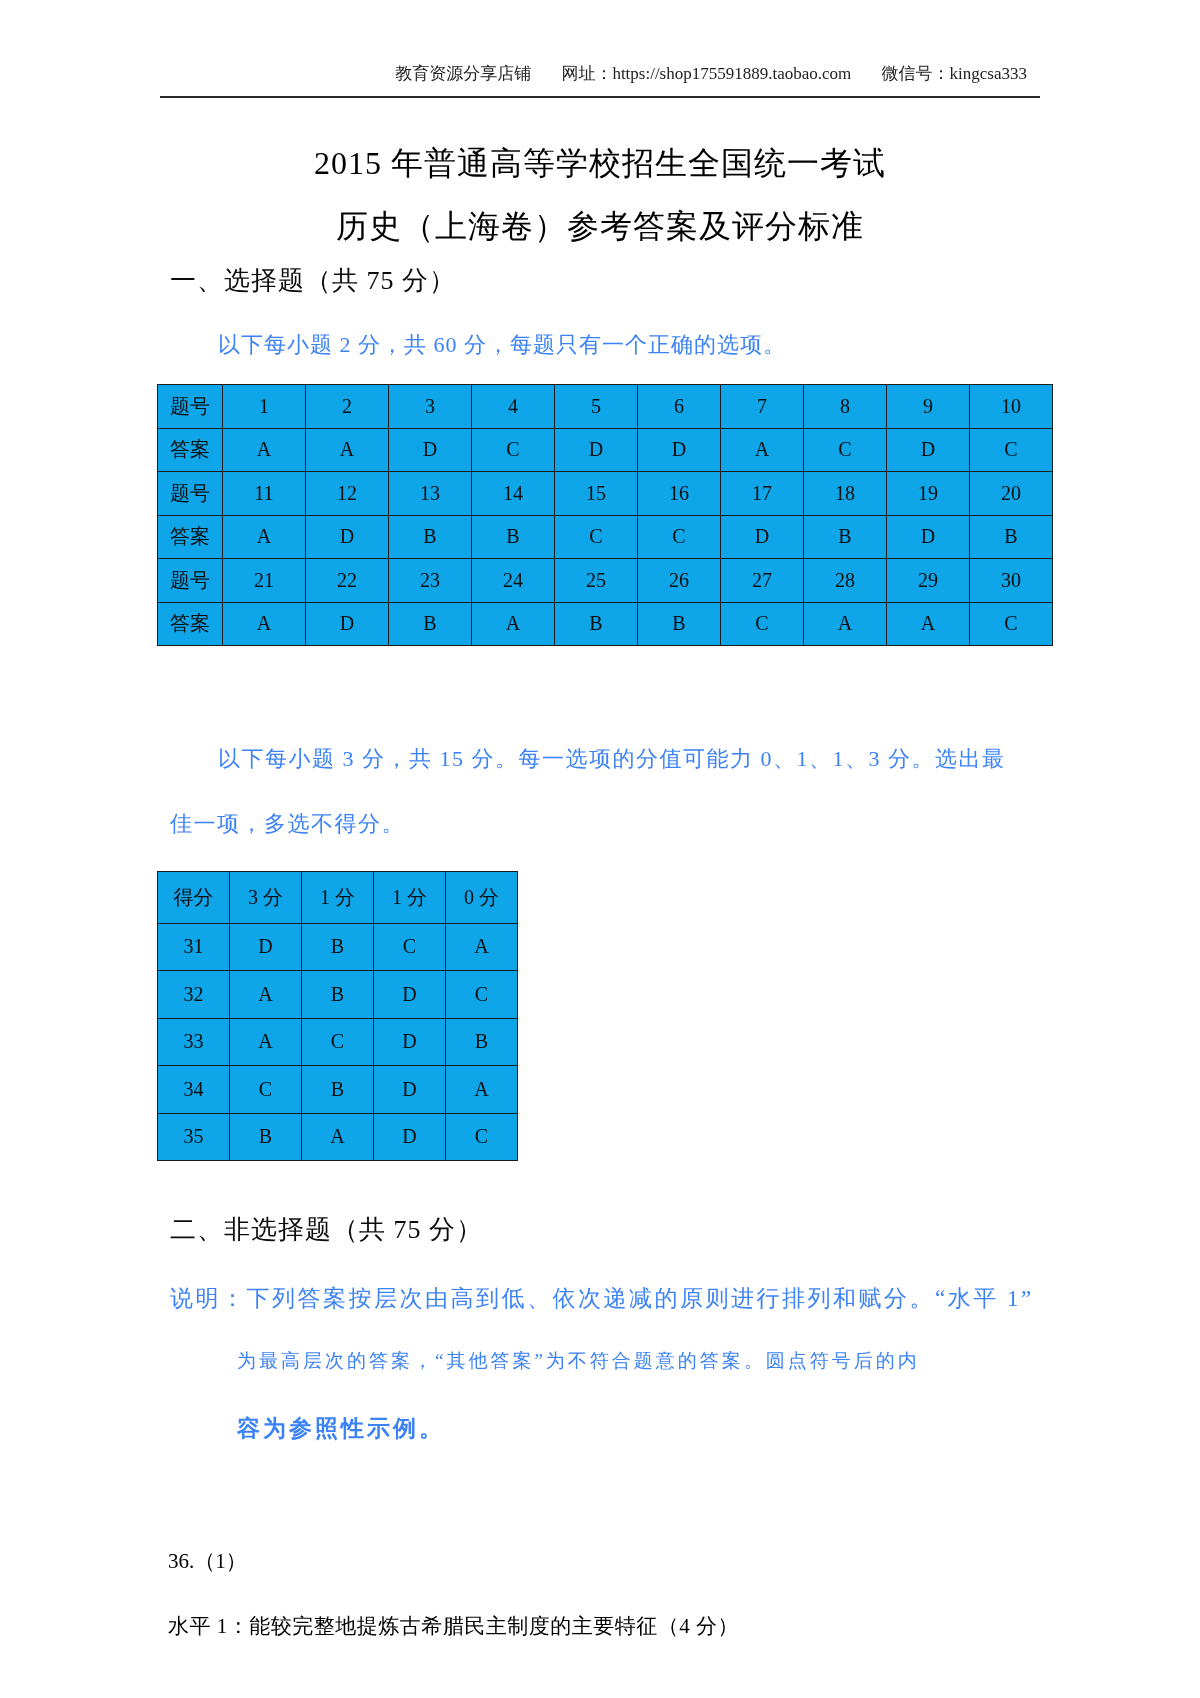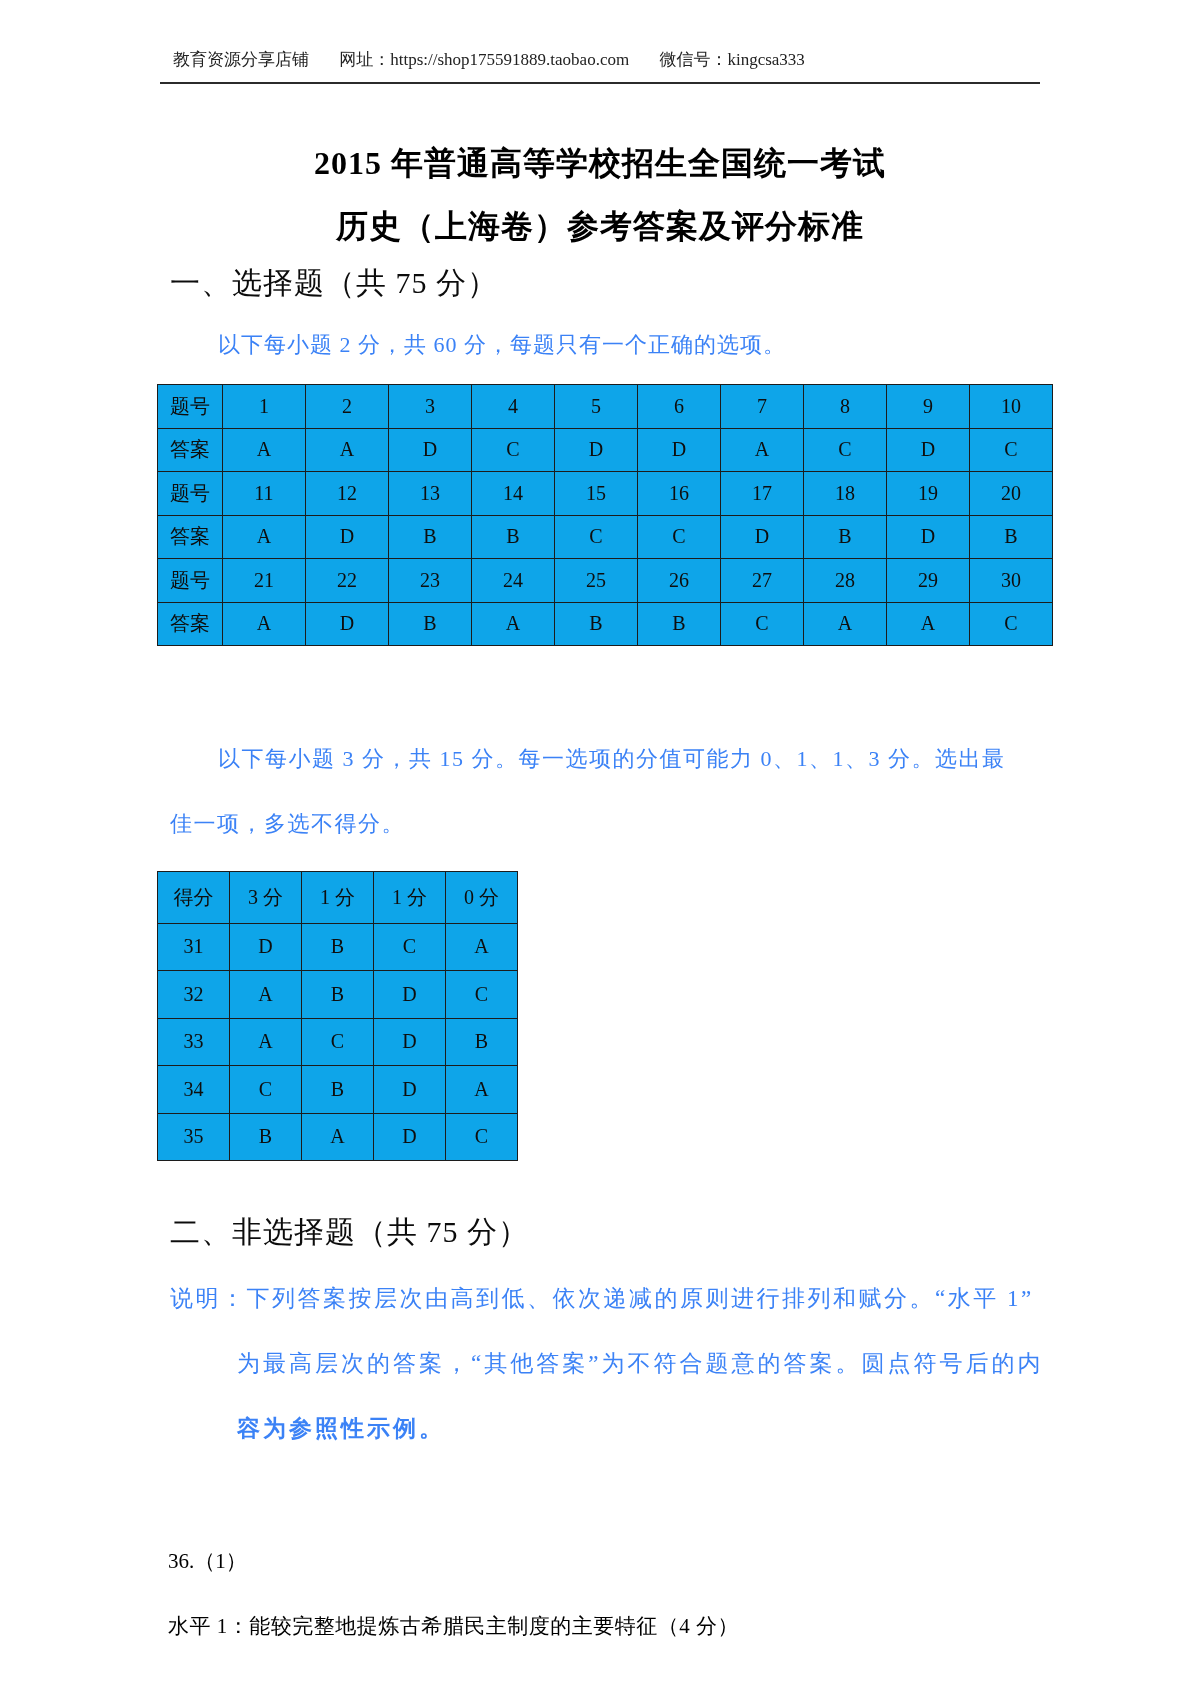--- a/index.html
+++ b/index.html
@@ -7,62 +7,62 @@
     position: relative;
     width: 1200px;
     height: 1698px;
     background: #ffffff;
     color: #111;
     font-family: "Liberation Serif", "DejaVu Serif", serif;
     overflow: hidden;
   }
   .header {
     position: absolute;
-    left: 160px; top: 48px;
+    left: 160px; top: 62px;
     width: 880px;
-    text-align: left;
+    text-align: right;
     font-size: 17px;
     color: #222;
     padding-bottom: 11px;
     border-bottom: 2px solid #2b2b2b;
     white-space: nowrap;
   }
   .header span { margin: 0 13px; }
   .doc-title {
     position: absolute;
     left: 0; width: 100%;
     text-align: center;
     font-size: 32px;
-    font-weight: bold;
+    font-weight: normal;
     letter-spacing: 1px;
     color: #000;
   }
   .t-line1 { top: 142px; }
   .t-line2 { top: 205px; }
   .sec-heading {
     position: absolute;
     left: 170px;
-    font-size: 30px;
+    font-size: 26px;
     color: #0c0c0c;
     letter-spacing: 1px;
   }
   .s1 { top: 263px; }
   .s2 { top: 1212px; }
   .body-text {
     position: absolute;
     font-size: 22px;
     color: #3b82f6;
     letter-spacing: 1px;
     white-space: nowrap;
   }
   .intro1 { left: 218px; top: 330px; }
   .intro2a { left: 218px; top: 744px; letter-spacing: 1.5px; }
   .intro2b { left: 170px; top: 809px; letter-spacing: 1.5px; }
   .note1 { left: 170px; top: 1283px; font-size: 23px; letter-spacing: 2.5px; }
-  .note2 { left: 237px; top: 1348px; font-size: 23px; letter-spacing: 3px; }
+  .note2 { left: 237px; top: 1348px; font-size: 19px; letter-spacing: 3px; }
   .note3 { left: 237px; top: 1413px; font-size: 23px; letter-spacing: 3px; font-weight: bold; }
   .small-text {
     position: absolute;
     font-size: 21px;
     color: #000000;
     white-space: nowrap;
   }
   .q36 { left: 168px; top: 1547px; }
   .level1 { left: 168px; top: 1612px; letter-spacing: 0.5px; }
   table {

